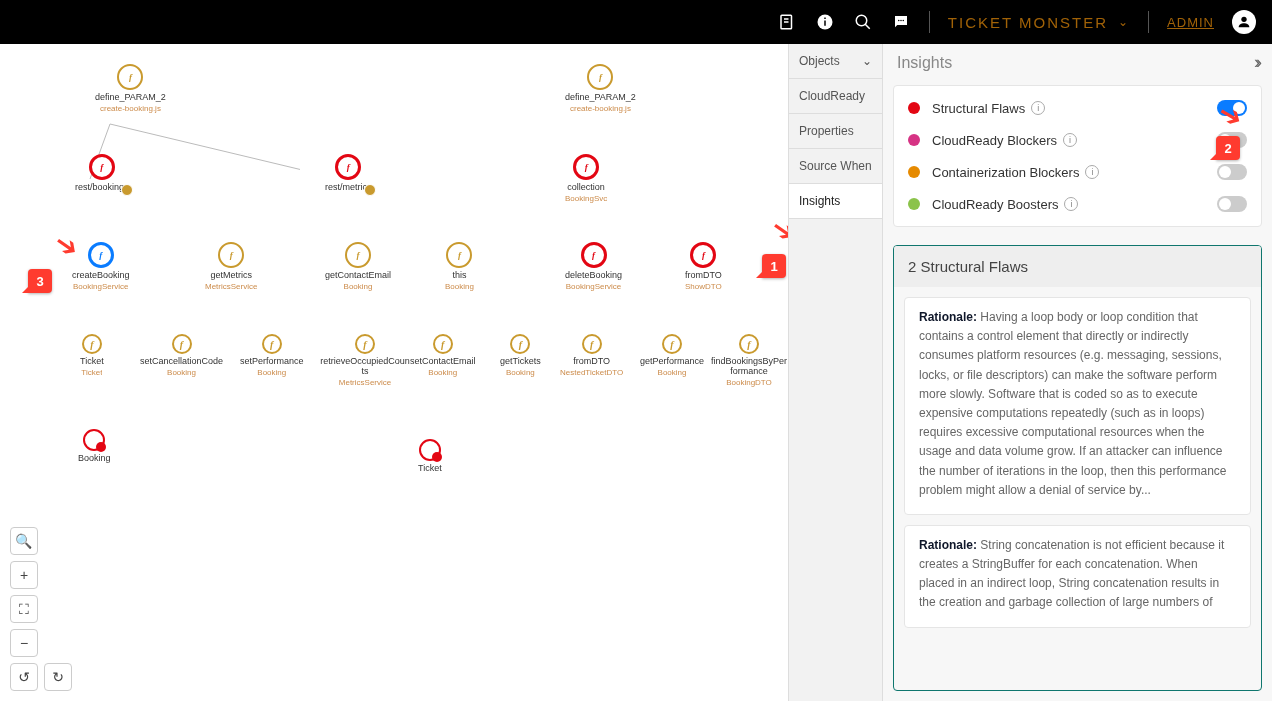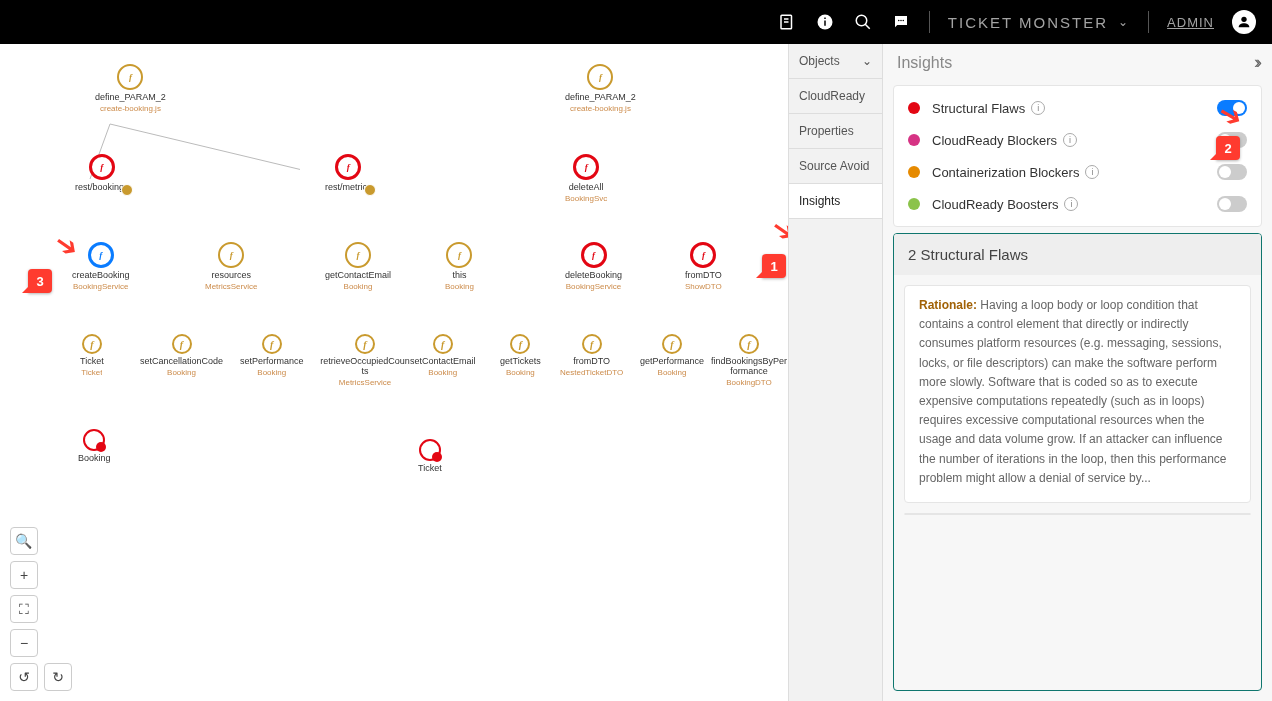--- a/index.html
+++ b/index.html
@@ -1,52 +1,52 @@
 <!DOCTYPE html>
 <html><head>
 <meta charset="utf-8">
 <style>
   * { box-sizing: border-box; margin: 0; padding: 0; }
   body { font-family: -apple-system, BlinkMacSystemFont, "Segoe UI", Arial, sans-serif; width: 1272px; height: 701px; overflow: hidden; background: #fff; position: relative; }
   
   
-  .header { position: absolute; top: 0; left: 0; right: 0; height: 44px; background: #000; display: flex; align-items: center; justify-content: flex-end; padding: 0 16px; gap: 18px; color: #a3a3a3; }
+  .header { position: absolute; top: 0; left: 0; right: 0; height: 44px; background: #000; display: flex; align-items: center; justify-content: flex-end; padding: 0 16px; gap: 18px; color: #a16207; }
   .header-icon { width: 20px; height: 20px; display: flex; align-items: center; justify-content: center; cursor: pointer; }
   .header-sep { width: 1px; height: 22px; background: #555; }
   .app-title { font-size: 15px; letter-spacing: 2px; font-weight: 500; display: flex; align-items: center; gap: 10px; cursor: pointer; }
   .chev { font-size: 12px; }
   .admin-lbl { font-size: 13px; letter-spacing: 1px; text-decoration: underline; }
   .avatar { width: 24px; height: 24px; border-radius: 50%; background: #fff; display: flex; align-items:center; justify-content:center; }
   .avatar svg { fill:#000; }
 
   
   .main { position: absolute; top: 44px; left: 0; right: 0; bottom: 0; display: flex; }
   .graph-area { flex: 1; position: relative; background: #fff; overflow: hidden; }
   .side-tabs { width: 94px; background: #f2f2f2; border-left: 1px solid #ddd; display: flex; flex-direction: column; }
   .side-tab { padding: 10px 10px; font-size: 12px; color: #555; border-bottom: 1px solid #ddd; cursor: pointer; white-space: nowrap; overflow: hidden; text-overflow: ellipsis; display:flex; align-items:center; gap:20px;}
   .side-tab.active { background: #fff; color: #222; font-weight: 500; }
   .insights-panel { width: 390px; background: #f7f7f7; border-left: 1px solid #ddd; display: flex; flex-direction: column; position: relative; }
   
   
   .panel-head { display: flex; align-items: center; justify-content: space-between; padding: 8px 14px; font-size: 16px; color: #888; }
-  .filters { background: #fff; border: 1px solid #e5e5e5; border-radius: 4px; margin: 4px 10px 6px 10px; padding: 6px 0; }
+  .filters { background: #fff; border: 1px solid #e5e5e5; border-radius: 4px; margin: 4px 10px 18px 10px; padding: 6px 0; }
   .filter-row { display: flex; align-items: center; padding: 8px 14px; font-size: 13px; color: #333; }
   .dot { width: 12px; height: 12px; border-radius: 50%; margin-right: 12px; flex-shrink: 0; }
   .filter-row .info { margin-left: 6px; width: 14px; height: 14px; border: 1px solid #aaa; border-radius: 50%; display:inline-flex; align-items:center; justify-content:center; font-size:9px; color:#888; }
   .toggle { margin-left: auto; width: 30px; height: 16px; border-radius: 8px; background: #ccc; position: relative; cursor: pointer; }
   .toggle::after { content:""; position:absolute; width:12px; height:12px; border-radius:50%; background:#fff; top:2px; left:2px; transition: left .1s; }
   .toggle.on { background: #0a7cff; }
   .toggle.on::after { left: 16px; }
   
   .flaw-box { margin: 0 10px 10px 10px; border: 1px solid #0f766e; border-radius: 4px; flex: 1; overflow-y: auto; background:#f7f7f7;}
   .flaw-head { background: #eee; padding: 12px 14px; font-size: 15px; color: #444; }
   .flaw-item { background:#fff; border:1px solid #e5e5e5; border-radius:4px; margin:10px; }
   .flaw-title { padding: 12px 14px; font-size: 13px; color: #333; border-bottom:1px solid #eee; }
   .flaw-body { padding: 10px 14px 14px 14px; font-size: 12px; line-height: 1.6; color: #666; }
-  .flaw-body b { color:#a16207; }
+  .flaw-body b { color:#0f172a; }
 
   
   .graph-svg { position: absolute; inset: 0; }
   .tool-col { position: absolute; left: 10px; bottom: 10px; display: flex; flex-direction: column; gap: 6px; }
   .tool-btn { width: 28px; height: 28px; border: 1px solid #ccc; border-radius: 4px; background: #fff; display:flex; align-items:center; justify-content:center; font-size:14px; cursor:pointer; color:#444;}
   .tool-row { display:flex; gap:6px; }
 
   
   .node { position: absolute; display:flex; flex-direction:column; align-items:center; font-size:9px; color:#444; }
   .node .circ { width: 26px; height: 26px; border-radius:50%; display:flex; align-items:center; justify-content:center; font-style:italic; font-weight:bold; font-family: serif; }
@@ -186,32 +186,32 @@
     <div class="node red" style="left:75px; top:110px;">
         <div class="circ">f<span class="badge-mini"></span></div>
         <div class="nlabel">rest/bookings</div>
       </div>
     <div class="node red" style="left:325px; top:110px;">
         <div class="circ">f<span class="badge-mini"></span></div>
         <div class="nlabel">rest/metrics</div>
       </div>
     <div class="node red" style="left:565px; top:110px;">
         <div class="circ">f</div>
-        <div class="nlabel">deleteAll</div>
+        <div class="nlabel">collection</div>
         <div class="sub">BookingSvc</div>
       </div>
 
     <div class="node blue" style="left:72px; top:198px;">
         <div class="circ">f</div>
         <div class="nlabel">createBooking</div>
         <div class="sub">BookingService</div>
       </div>
     <div class="node gold" style="left:205px; top:198px;">
         <div class="circ">f</div>
-        <div class="nlabel">resources</div>
+        <div class="nlabel">getMetrics</div>
         <div class="sub">MetricsService</div>
       </div>
     <div class="node gold" style="left:325px; top:198px;">
         <div class="circ">f</div>
         <div class="nlabel">getContactEmail</div>
         <div class="sub">Booking</div>
       </div>
     <div class="node gold" style="left:445px; top:198px;">
         <div class="circ">f</div>
         <div class="nlabel">this</div>
@@ -304,21 +304,21 @@
       </div>
   </div>
 
   <div class="side-tabs">
     <div class="side-tab">
         <span>Objects</span> 
         <span style="margin-left:auto;">⌄</span>
       </div>
     <div class="side-tab">CloudReady</div>
     <div class="side-tab">Properties</div>
-    <div class="side-tab">Source Avoid</div>
+    <div class="side-tab">Source When</div>
     <div class="side-tab active">Insights</div>
   </div>
 
   <div class="insights-panel">
     <div class="panel-head">
       <span>Insights</span>
       <span class="dbl-chev">››</span>
     </div>
 
     <div class="filters">
@@ -352,16 +352,17 @@
     <div class="callout" style="right:32px; top:92px;">
         <span>2</span>
       </div>
 
     <div class="flaw-box">
       <div class="flaw-head">2 Structural Flaws</div>
       <div class="flaw-item">
         <div class="flaw-body"><b>Rationale:</b> <span>Having a loop body or loop condition that contains a control element that directly or indirectly consumes platform resources (e.g. messaging, sessions, locks, or file descriptors) can make the software perform more slowly. Software that is coded so as to execute expensive computations repeatedly (such as in loops) requires excessive computational resources when the usage and data volume grow. If an attacker can influence the number of iterations in the loop, then this performance problem might allow a denial of service by...</span></div>
       </div>
       <div class="flaw-item">
+        <div class="flaw-body"><b>Rationale:</b> <span>String concatenation is not efficient because it creates a StringBuffer for each concatenation. When placed in an indirect loop, String concatenation results in the creation and garbage collection of large numbers of</span></div>
       </div>
     </div>
   </div>
 </div>
 
 </body></html>

